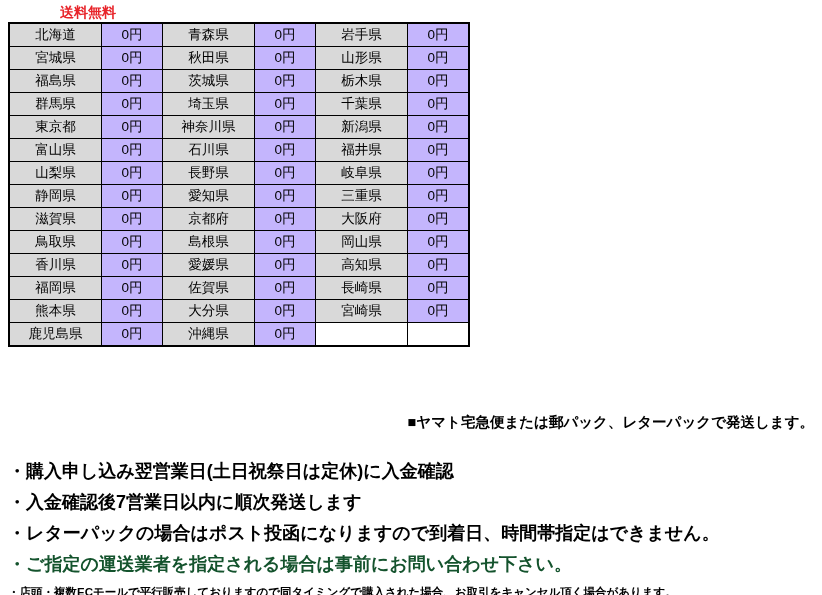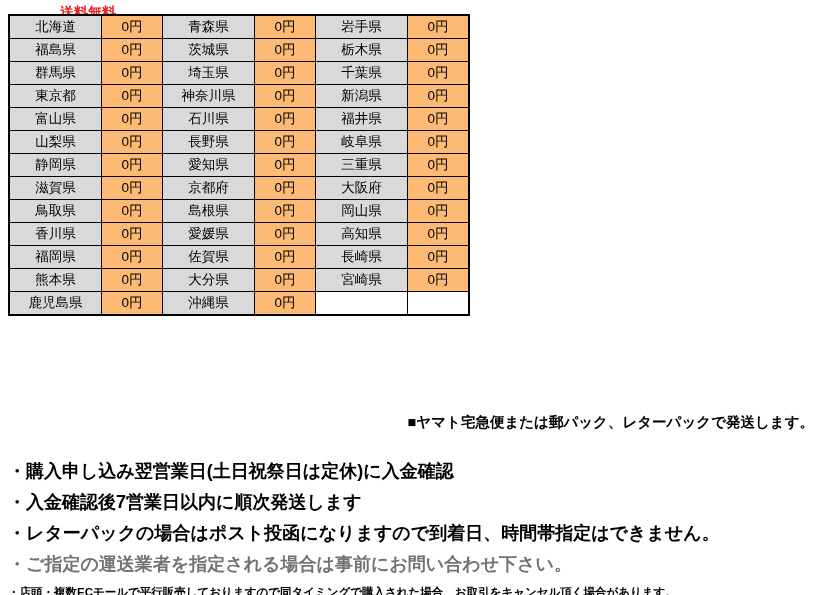--- a/index.html
+++ b/index.html
@@ -29,42 +29,42 @@
     font-size: 14px;
     font-weight: bold;
     color: #e8242a;
     letter-spacing: 0px;
     white-space: nowrap;
   }
   
   .fee-table {
     position: absolute;
     left: 8px;
-    top: 14px;
+    top: 22px;
     border-collapse: collapse;
     border: 2px solid #000000;
     table-layout: fixed;
   }
   .fee-table td {
     border: 1px solid #000000;
     height: 22px;
     font-size: 13.5px;
     padding: 0 2px;
     vertical-align: middle;
     white-space: nowrap;
   }
   .pref-cell {
     width: 87px;
     text-align: center;
     background: #d9d9d9;
   }
   .price-cell {
     width: 56px;
     text-align: center;
-    background: #fdba74;
+    background: #c4b5fd;
   }
   .empty-cell {
     background: #ffffff;
   }
   
   .notes {
     position: absolute;
     left: 8px;
     top: 413px;
     width: 806px;
@@ -79,21 +79,21 @@
   }
   .note-line {
     font-size: 18px;
     font-weight: bold;
     color: #000000;
     margin: 0 0 4px 0;
     white-space: nowrap;
     line-height: 1.5;
   }
   .note-line.red {
-    color: #737373;
+    color: #14532d;
   }
   .note-line.small {
     font-size: 11.5px;
     font-weight: bold;
     margin-top: 6px;
   }
 </style>
 </head>
 <body>
 
@@ -103,20 +103,28 @@
 
   <table class="fee-table">
     <tbody>
 
     <tr>
           <td class="pref-cell">北海道</td>
           <td class="price-cell">0円</td>
           <td class="pref-cell">青森県</td>
           <td class="price-cell">0円</td>
           <td class="pref-cell">岩手県</td>
+          <td class="price-cell">0円</td>
+        </tr>
+        <tr>
+          <td class="pref-cell">宮城県</td>
+          <td class="price-cell">0円</td>
+          <td class="pref-cell">秋田県</td>
+          <td class="price-cell">0円</td>
+          <td class="pref-cell">山形県</td>
           <td class="price-cell">0円</td>
         </tr>
         <tr>
           <td class="pref-cell">福島県</td>
           <td class="price-cell">0円</td>
           <td class="pref-cell">茨城県</td>
           <td class="price-cell">0円</td>
           <td class="pref-cell">栃木県</td>
           <td class="price-cell">0円</td>
         </tr>

